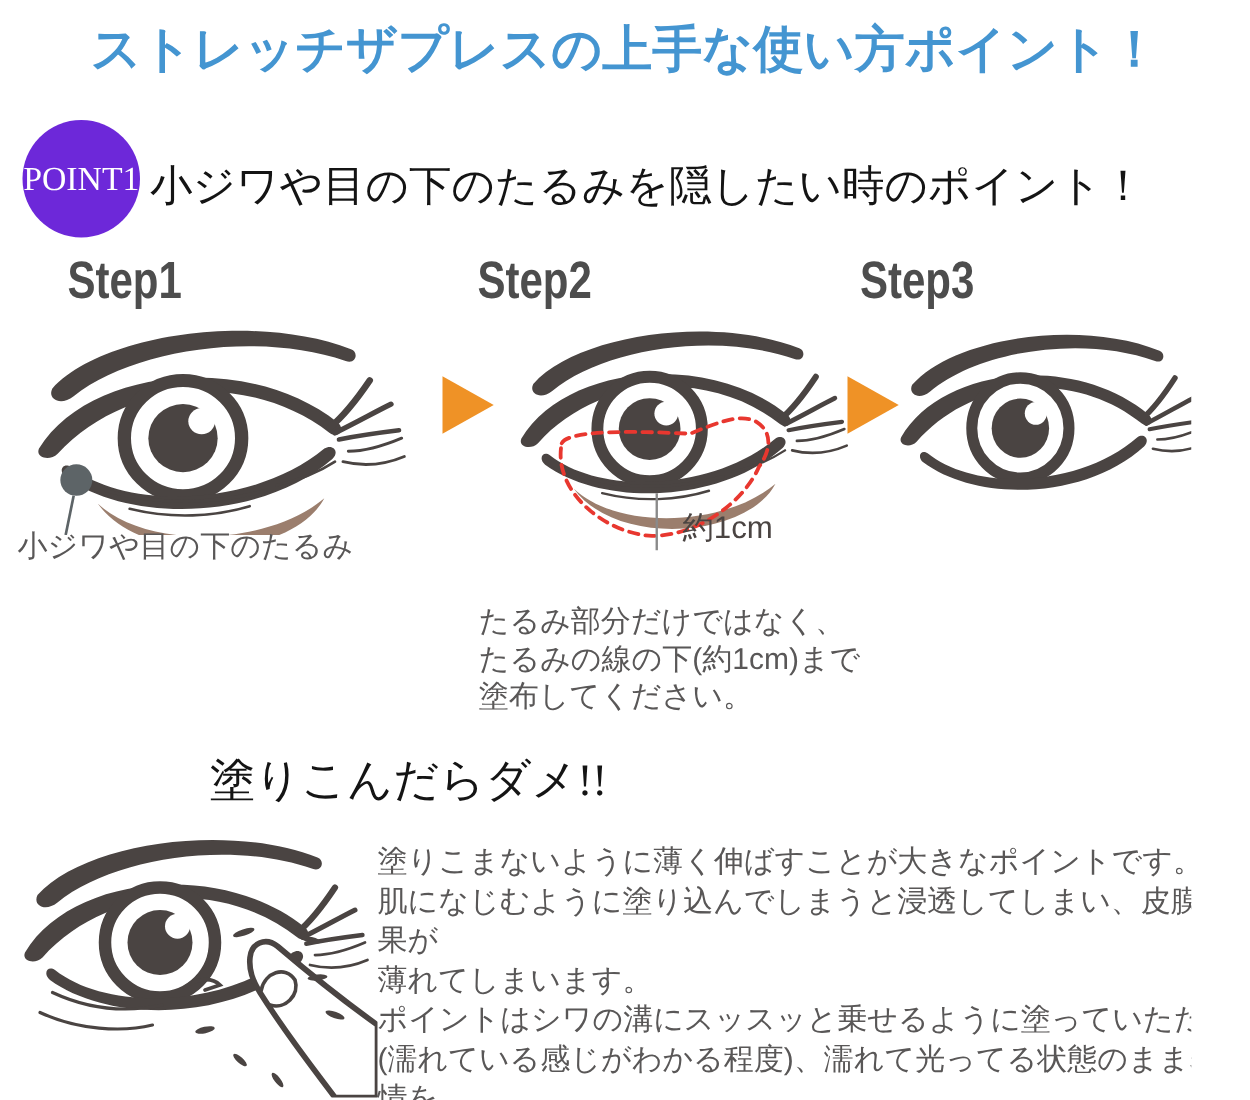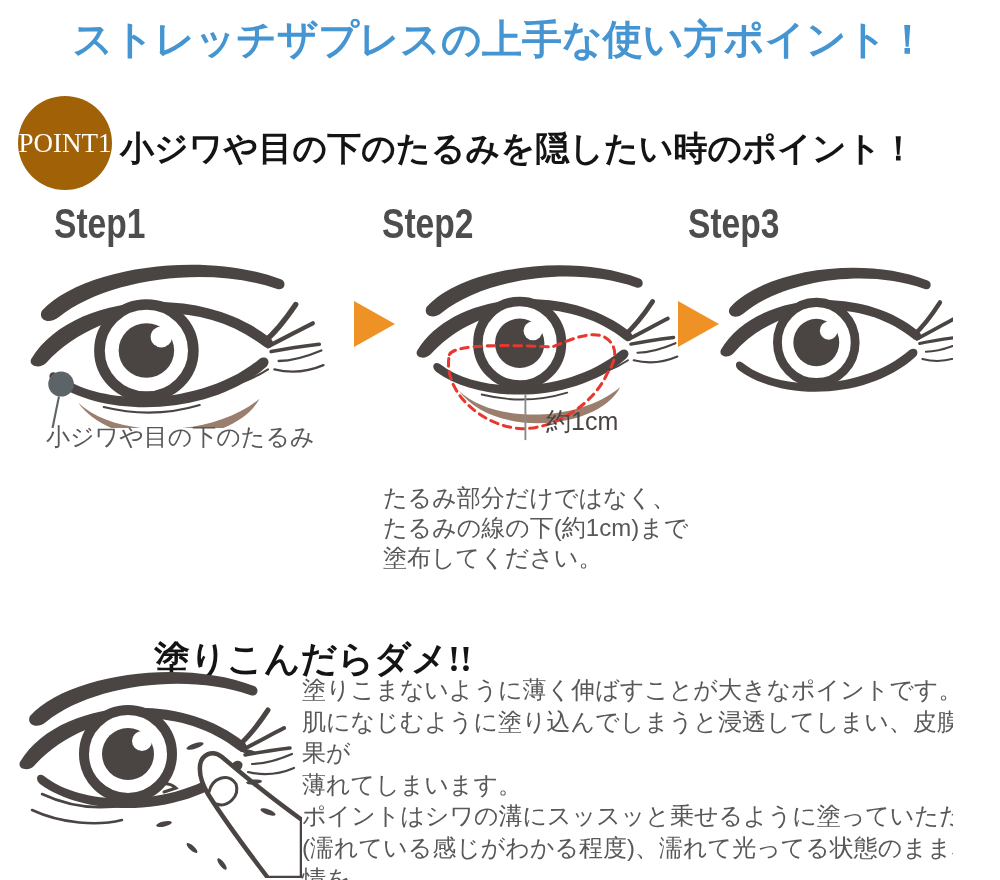--- a/index.html
+++ b/index.html
@@ -9,33 +9,33 @@
   }
   .preline{white-space:pre-line;}
   
   .title{
     position:absolute;top:12px;left:0;width:1000px;text-align:center;margin:0;
     font-family:"Liberation Serif","DejaVu Serif",serif;font-weight:bold;
     font-size:40px;letter-spacing:0px;color:#4495d1;
   }
   
   .badge{
-    position:absolute;border-radius:50%;background:#a16207;color:#ffffff;
+    position:absolute;border-radius:50%;background:#6d28d9;color:#ffffff;
     display:flex;align-items:center;justify-content:center;
     font-family:"Liberation Serif","DejaVu Serif",serif;
   }
   .badge1{left:18px;top:96px;width:94px;height:94px;font-size:27px;}
   .badge2{left:24px;top:584px;width:102px;height:102px;font-size:29px;}
   
   .heading{
-    position:absolute;margin:0;color:#141414;font-weight:bold;
+    position:absolute;margin:0;color:#141414;font-weight:normal;
     font-family:"Liberation Serif","DejaVu Serif",serif;
   }
   .heading1{left:120px;top:126px;font-size:34px;}
-  .heading2{left:154px;top:600px;font-size:36px;margin-top:35px;}
+  .heading2{left:168px;top:600px;font-size:36px;}
   
   .step-label{
     position:absolute;top:200px;font-size:42px;font-weight:600;color:#4d4d4d;
     transform:scaleX(0.8);transform-origin:left top;letter-spacing:0px;
   }
   .step1-label{left:54px;}
   .step2-label{left:382px;}
   .step3-label{left:688px;}
   
   .figure{position:absolute;}
@@ -50,21 +50,21 @@
   
   .arrow{
     position:absolute;top:301px;width:0;height:0;
     border-top:23px solid transparent;border-bottom:23px solid transparent;
     border-left:41px solid #ef9226;
   }
   .arrow1{left:354px;}
   .arrow2{left:678px;}
   
   .caption{position:absolute;font-size:24px;color:#595757;}
-  .caption1{left:14px;top:421px;margin-left:32px;}
+  .caption1{left:14px;top:421px;}
   .caption2{left:383px;top:455px;line-height:30px;margin-top:28px;}
   .caption3{left:718px;top:448px;line-height:29px;}
   
   .body-text{
     position:absolute;left:302px;top:674px;width:695px;
     font-size:24px;line-height:31.5px;color:#595757;
   }
 </style>
 </head>
 <body>

